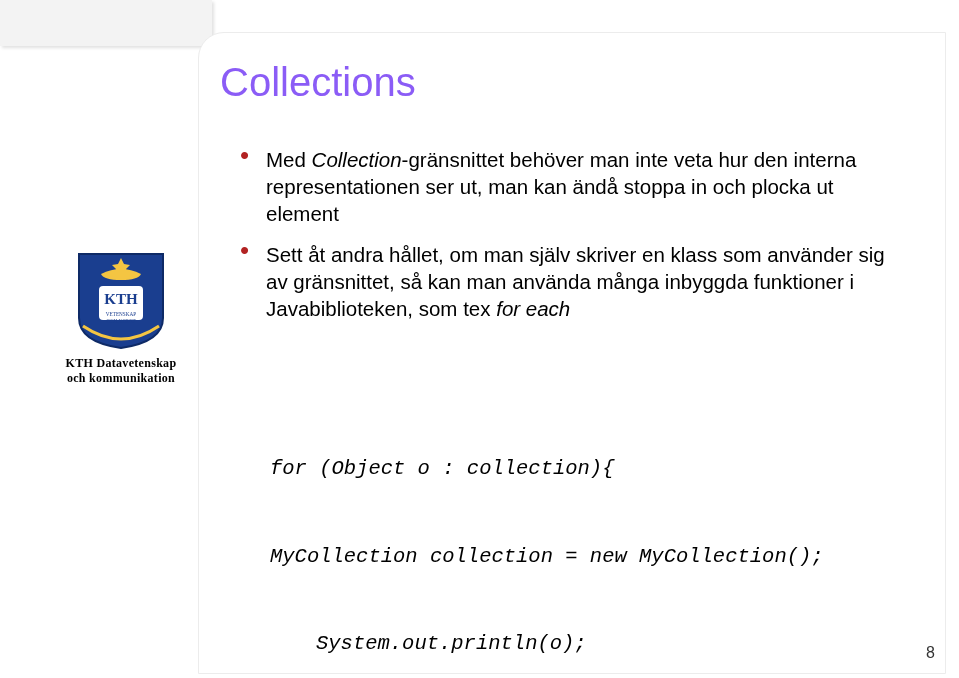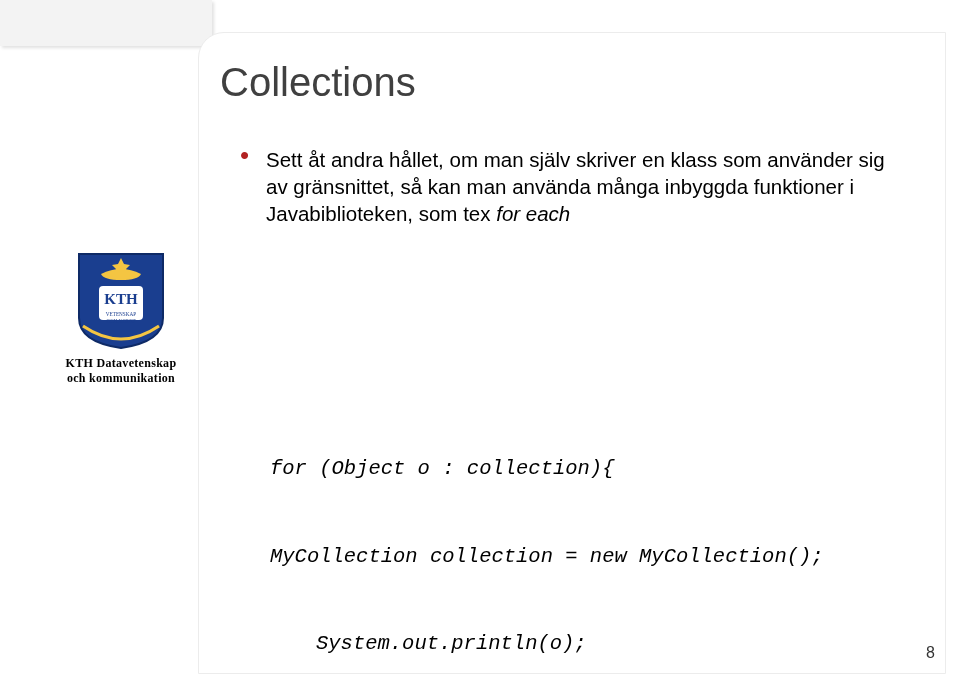--- a/index.html
+++ b/index.html
@@ -36,21 +36,21 @@
     height: 640px;
     border: 1px solid #ececec;
     border-top-left-radius: 26px;
     background: #ffffff;
   }
   .title {
     position: absolute;
     top: 60px;
     left: 220px;
     font-size: 40px;
-    color: #404040;
+    color: #8b5cf6;
     font-weight: 400;
   }
   .bullets {
     position: absolute;
     top: 146px;
     left: 240px;
     width: 660px;
     font-size: 20.5px;
     line-height: 1.32;
     color: #000;
@@ -127,20 +127,23 @@
 <div class="page">
 
   <div class="topbar"></div>
   <div class="frame"></div>
 
   <div class="title">Collections</div>
 
   <div class="bullets">
     <ul>
       <li>
+        <span>Med </span><span style="font-style:italic">Collection</span><span>-gränsnittet behöver man inte veta hur den interna representationen ser ut, man kan ändå stoppa in och plocka ut element</span>
+      </li>
+      <li>
         <span>Sett åt andra hållet, om man själv skriver en klass som använder sig av gränsnittet, så kan man använda många inbyggda funktioner i Javabiblioteken, som tex </span><span class="for-each">for each</span><span></span>
       </li>
     </ul>
   </div>
 
   <div class="code-block">
     <div>for (Object o : collection){</div>
     <div>MyCollection collection = new MyCollection();</div>
     <div class="code-indent-1">System.out.println(o);</div>
     

